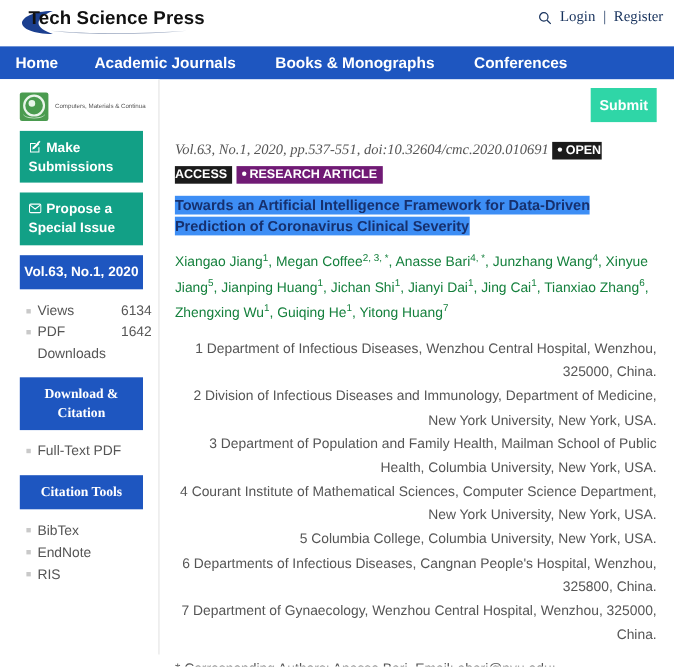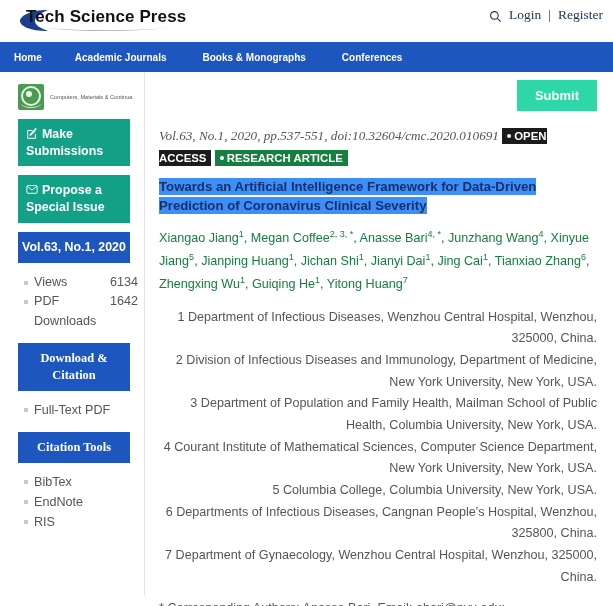--- a/index.html
+++ b/index.html
@@ -42,21 +42,21 @@
   .search-ico{display:inline-block;width:13px;height:13px;position:relative;top:1px;}
 
   
   #main-nav{
     height:30px;background:#1e56c0;
     display:flex;align-items:center;
     padding-left:14px;
     box-sizing:border-box;
   }
   #main-nav .nav-item{
-    color:#fff;font-size:10px;font-weight:bold;
+    color:#fff;font-size:14px;font-weight:bold;
     margin-right:36px;white-space:nowrap;cursor:pointer;
     font-family:"Liberation Sans", sans-serif;
   }
   #main-nav .nav-item:first-child{margin-right:33px;}
 
   
   #page-body{display:flex;align-items:flex-start;}
 
   
   #sidebar{
@@ -140,39 +140,39 @@
   #content{
     flex:1;box-sizing:border-box;
     padding:8px 16px 0 14px;
     position:relative;
   }
   #submit-row{display:flex;justify-content:flex-end;}
   #submit-button{
     background:#2fd6a7;color:#fff;border:none;
     font-family:"Liberation Sans", sans-serif;
     font-weight:bold;font-size:13px;
-    padding:9px 18px;cursor:pointer;
+    padding:9px 8px;cursor:pointer;
     line-height:1;
     margin-left:28px;
   }
   #article-meta{
     margin-top:14px;
     font-family:"Liberation Serif", serif;
     font-style:italic;font-size:13.2px;color:#555;
     line-height:1.65;
   }
   .badge{
     display:inline;
     font-family:"Liberation Sans", sans-serif;
     font-style:normal;font-weight:bold;font-size:11.4px;
     color:#fff;padding:2px 5px;
     white-space:normal;
   }
   .badge.dark{background:#1b1b1b;}
-  .badge.teal{background:#15803d;text-align:center;}
+  .badge.teal{background:#701a75;text-align:center;}
   .badge .dot{
     display:inline-block;width:4px;height:4px;border-radius:50%;
     background:#fff;vertical-align:2px;margin-right:3px;
   }
 
   #article-title{
     margin:8px 0 0 0;
     font-family:"Liberation Sans", sans-serif;
     font-weight:bold;font-size:13.2px;
     line-height:1.5;color:#1c3f94;

